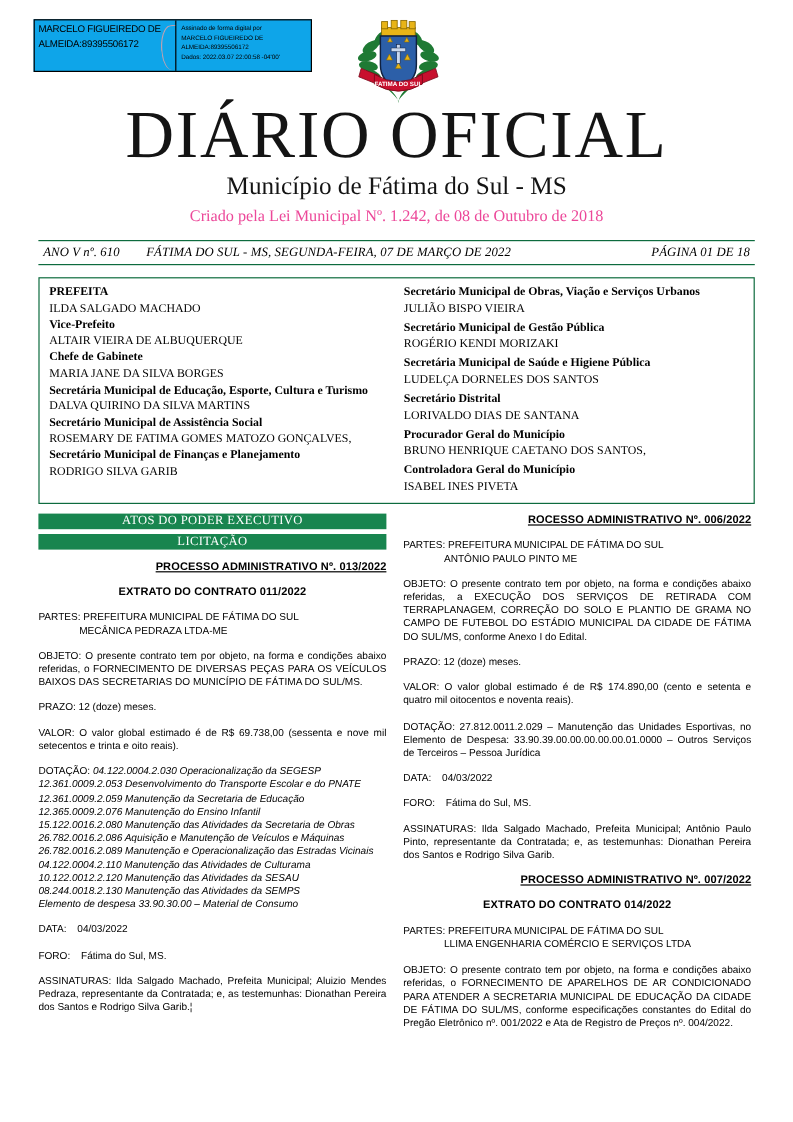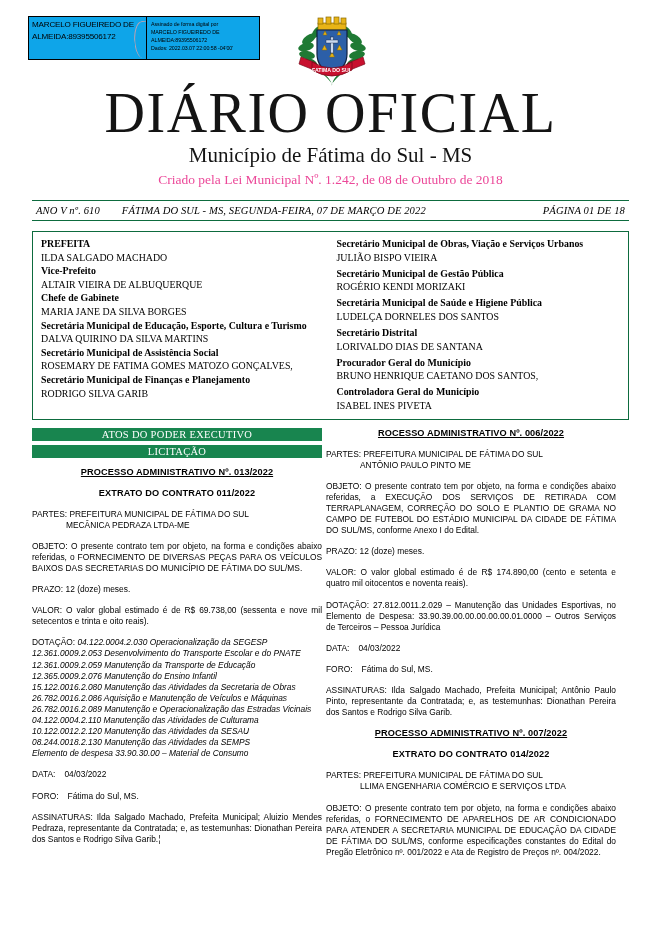--- a/index.html
+++ b/index.html
@@ -151,42 +151,42 @@
     text-align-last: left;
   }
   .off-name { font-weight: 400; }
   .off-col.right .off-role { margin-top: 2.5px; }
   .off-col.right .off-role:first-child { margin-top: 0; }
 
   
   .columns {
     margin-top: 8px;
     display: flex;
-    gap: 4px;
+    gap: 14px;
     padding: 0 2px;
   }
   .col { width: 290px; }
 
   
   .banner {
     background: #18854f;
     color: #ffffff;
     text-align: center;
     font-family: "Liberation Serif", serif;
     font-size: 10.5px;
     letter-spacing: 0.3px;
     height: 13px;
     line-height: 13px;
     margin-bottom: 4px;
   }
   .banner.b2 { margin-bottom: 9px; text-align: center; }
 
   
   .ttl-proc {
-    text-align: center;
+    text-align: right;
     font-weight: bold;
     font-size: 9.2px;
     letter-spacing: 0.1px;
     text-decoration: underline;
     margin: 0 0 11px 0;
   }
   .ttl-ext {
     text-align: center;
     font-weight: bold;
     font-size: 9.2px;
@@ -352,21 +352,21 @@
       <p class="par">OBJETO: O presente contrato tem por objeto, na forma e condições abaixo referidas, o FORNECIMENTO DE DIVERSAS PEÇAS PARA OS VEÍCULOS BAIXOS DAS SECRETARIAS DO MUNICÍPIO DE FÁTIMA DO SUL/MS.</p>
 
       <p class="partes">PRAZO:  12 (doze) meses.</p>
 
       <p class="par">VALOR:  O valor global estimado é de R$ 69.738,00 (sessenta e nove mil setecentos e trinta e oito reais).</p>
 
       <div class="dot-list">
         <span>DOTAÇÃO:</span>
         <span class="italic">04.122.0004.2.030 Operacionalização da SEGESP</span>
         <span class="dl-line">12.361.0009.2.053 Desenvolvimento do Transporte Escolar e do PNATE</span>
-        <span class="dl-line">12.361.0009.2.059 Manutenção da Transporte de Educação</span>
+        <span class="dl-line">12.361.0009.2.059 Manutenção da Secretaria de Educação</span>
         <span class="dl-line">12.365.0009.2.076 Manutenção do Ensino Infantil</span>
         <span class="dl-line">15.122.0016.2.080 Manutenção das Atividades da Secretaria de Obras</span>
         <span class="dl-line">26.782.0016.2.086 Aquisição e Manutenção de Veículos e Máquinas</span>
         <span class="dl-line">26.782.0016.2.089 Manutenção e Operacionalização das Estradas Vicinais</span>
         <span class="dl-line">04.122.0004.2.110 Manutenção das Atividades de Culturama</span>
         <span class="dl-line">10.122.0012.2.120 Manutenção das Atividades da SESAU</span>
         <span class="dl-line">08.244.0018.2.130 Manutenção das Atividades da SEMPS</span>
         <span class="dl-line">Elemento de despesa 33.90.30.00 – Material de Consumo</span>
       </div>
 

